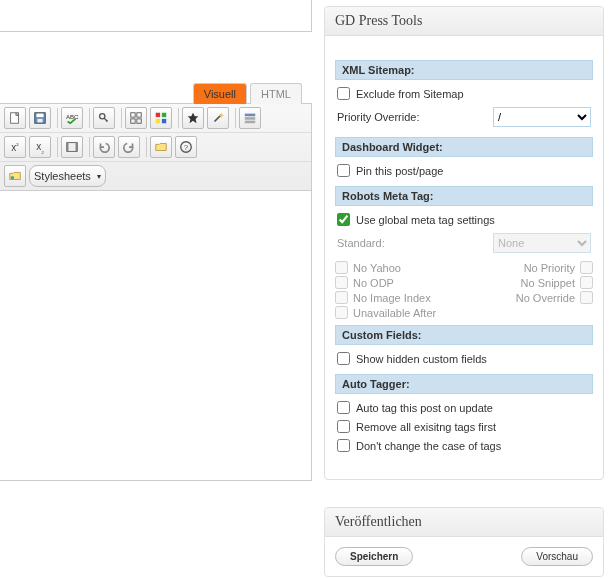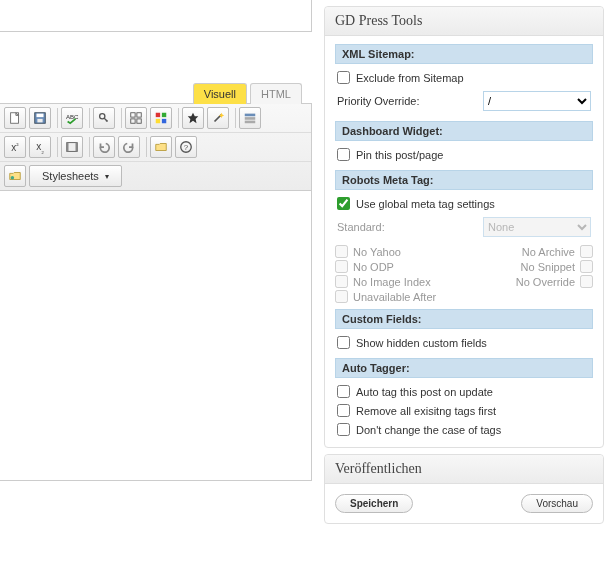--- a/index.html
+++ b/index.html
@@ -4,47 +4,47 @@
 <style>
 * { box-sizing: border-box; margin: 0; padding: 0; }
 body { font-family: "Lucida Grande", Verdana, Arial, sans-serif; font-size: 11px; color: #333; background: #fff; width: 610px; height: 579px; overflow: hidden; position: relative; }
 
 
 .editor-wrap { position: absolute; left: 0; top: 0; width: 312px; }
 .title-box { border: 1px solid #ccc; border-left: none; border-top: none; background: #fff; height: 32px; margin-bottom: 50px; }
 
 .tabs { text-align: right; padding-right: 10px; }
 .tab { display: inline-block; border: 1px solid #ccc; border-bottom: none; padding: 4px 10px; font-size: 11px; color: #888; background: #f5f5f5; border-radius: 3px 3px 0 0; cursor: pointer; position: relative; top: 1px; }
-.tab.active { background: #fde047; color: #333; z-index: 5; }
+.tab.active { background: #f97316; color: #333; z-index: 5; }
 
 .toolbar-area { border: 1px solid #ccc; border-left: none; background: linear-gradient(#f8f8f8,#ececec); }
 .tb-row { display: flex; align-items: center; padding: 3px 4px; border-bottom: 1px solid #ddd; flex-wrap: nowrap; }
 .tb-row:last-child { border-bottom: none; }
 .tb-btn { width: 22px; height: 22px; border: 1px solid #bbb; border-radius: 2px; margin-right: 3px; background: linear-gradient(#fff,#eaeaea); display: flex; align-items: center; justify-content: center; font-size: 12px; color: #444; cursor: pointer; flex-shrink: 0; }
 .tb-btn svg { width: 14px; height: 14px; display: block; }
 .tb-sep { width: 1px; height: 20px; background: #ccc; margin: 0 3px; flex-shrink: 0; }
-.tb-dropdown { height: 22px; border: 1px solid #bbb; border-radius: 2px; background: linear-gradient(#fff,#eaeaea); display: flex; align-items: center; padding: 0 12px; font-size: 11px; cursor: pointer; }
+.tb-dropdown { height: 22px; border: 1px solid #bbb; border-radius: 8px; background: linear-gradient(#fff,#eaeaea); display: flex; align-items: center; padding: 0 4px; font-size: 11px; cursor: pointer; }
 .tb-dropdown .caret { margin-left: 6px; font-size: 8px; }
 
 .editor-body { border: 1px solid #ccc; border-left: none; border-top: none; background: #fff; height: 290px; }
 
 
 .meta-col { position: absolute; right: 6px; top: 6px; width: 280px; }
-.metabox { border: 1px solid #dfdfdf; border-radius: 4px; margin-bottom: 6px; background: #fff; }
+.metabox { border: 1px solid #dfdfdf; border-radius: 4px; margin-bottom: 27px; background: #fff; }
 .metabox-head { background: linear-gradient(#f7f7f7,#ececec); border-bottom: 1px solid #dfdfdf; border-radius: 4px 4px 0 0; padding: 6px 10px; font-family: Georgia, "Times New Roman", serif; font-size: 14px; color: #444; }
-.metabox-body { padding: 8px 10px; }
+.metabox-body { padding: 24px 10px; }
 
 .section-head { background: #cce0ef; border: 1px solid #b8d4e8; font-weight: bold; font-size: 11px; padding: 3px 6px; margin: 6px 0 4px 0; color: #333; }
 .section-head:first-child { margin-top: 0; }
 
 .chk-row { display: flex; align-items: center; padding: 3px 2px; font-size: 11px; color: #333; }
 .chk-row input[type=checkbox] { margin-right: 6px; }
 
 .field-row { display: flex; align-items: center; justify-content: space-between; padding: 4px 2px; font-size: 11px; }
-.field-row select { width: 108px; font-size: 11px; border: 1px solid #b8d4e8; background: #fff; height: 20px; }
+.field-row select { width: 98px; font-size: 11px; border: 1px solid #b8d4e8; background: #fff; height: 20px; }
 .field-row.disabled { color: #999; }
 .field-row.disabled select { background: #f0f0f0; color: #999; }
 
 .robots-grid { display: grid; grid-template-columns: 1fr 1fr; gap: 2px 6px; margin: 4px 0; }
 .robots-grid .cell { display: flex; align-items: center; font-size: 11px; color: #999; }
 .robots-grid .cell.left input { margin-right: 5px; }
 .robots-grid .cell.right { justify-content: flex-end; }
 .robots-grid .cell.right input { margin-left: 5px; }
 
 .pub-actions { display: flex; justify-content: space-between; padding: 10px; }
@@ -230,21 +230,21 @@
           <option>None</option>
         </select>
       </div>
 
       <div class="robots-grid">
         <div class="cell left">
             <input type="checkbox" disabled="" style="">
             <span>No Yahoo</span>
           </div>
         <div class="cell right">
-            <span>No Archive</span>
+            <span>No Priority</span>
             <input type="checkbox" disabled="" style="">
           </div>
         <div class="cell left">
             <input type="checkbox" disabled="" style="">
             <span>No ODP</span>
           </div>
         <div class="cell right">
             <span>No Snippet</span>
             <input type="checkbox" disabled="" style="">
           </div>

